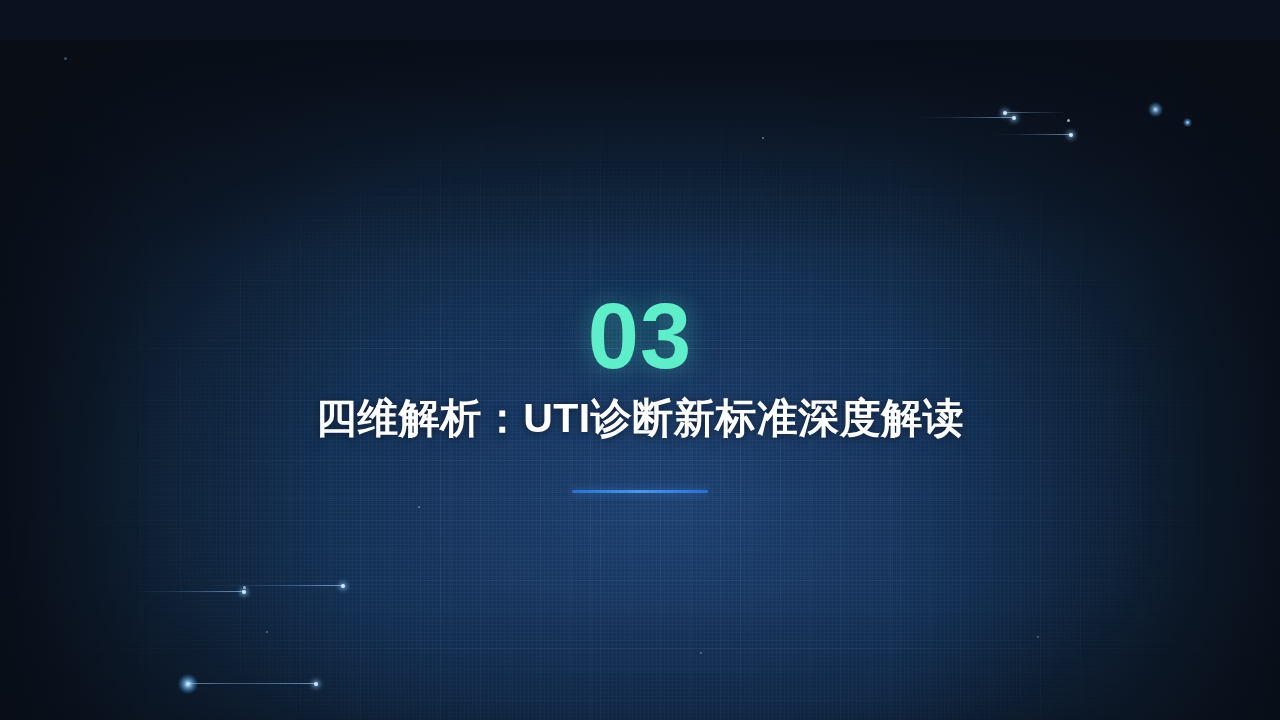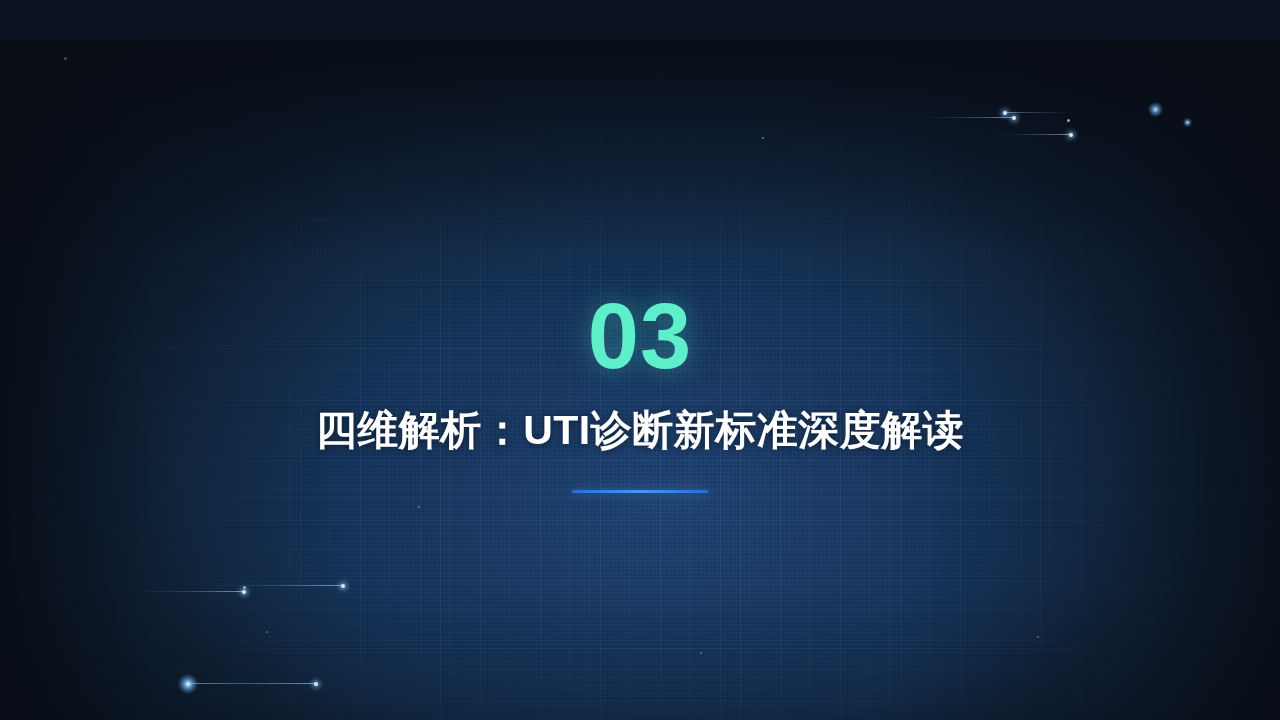--- a/index.html
+++ b/index.html
@@ -170,21 +170,21 @@
     right: 0;
     font-size: 92px;
     font-weight: bold;
     letter-spacing: 1px;
     line-height: 1;
     color: #5eeec9;
     text-shadow: 0 0 22px rgba(80,235,200,0.30), 0 0 48px rgba(60,220,190,0.14);
   }
   .section-title {
     position: absolute;
-    top: 368px;
+    top: 356px;
     left: 0;
     right: 0;
     font-size: 41px;
     font-weight: bold;
     letter-spacing: 0.5px;
     line-height: 1.1;
     color: #ffffff;
     text-shadow: 0 1px 10px rgba(5,12,24,0.75), 0 0 24px rgba(120,170,230,0.16);
   }
   .title-underline {

